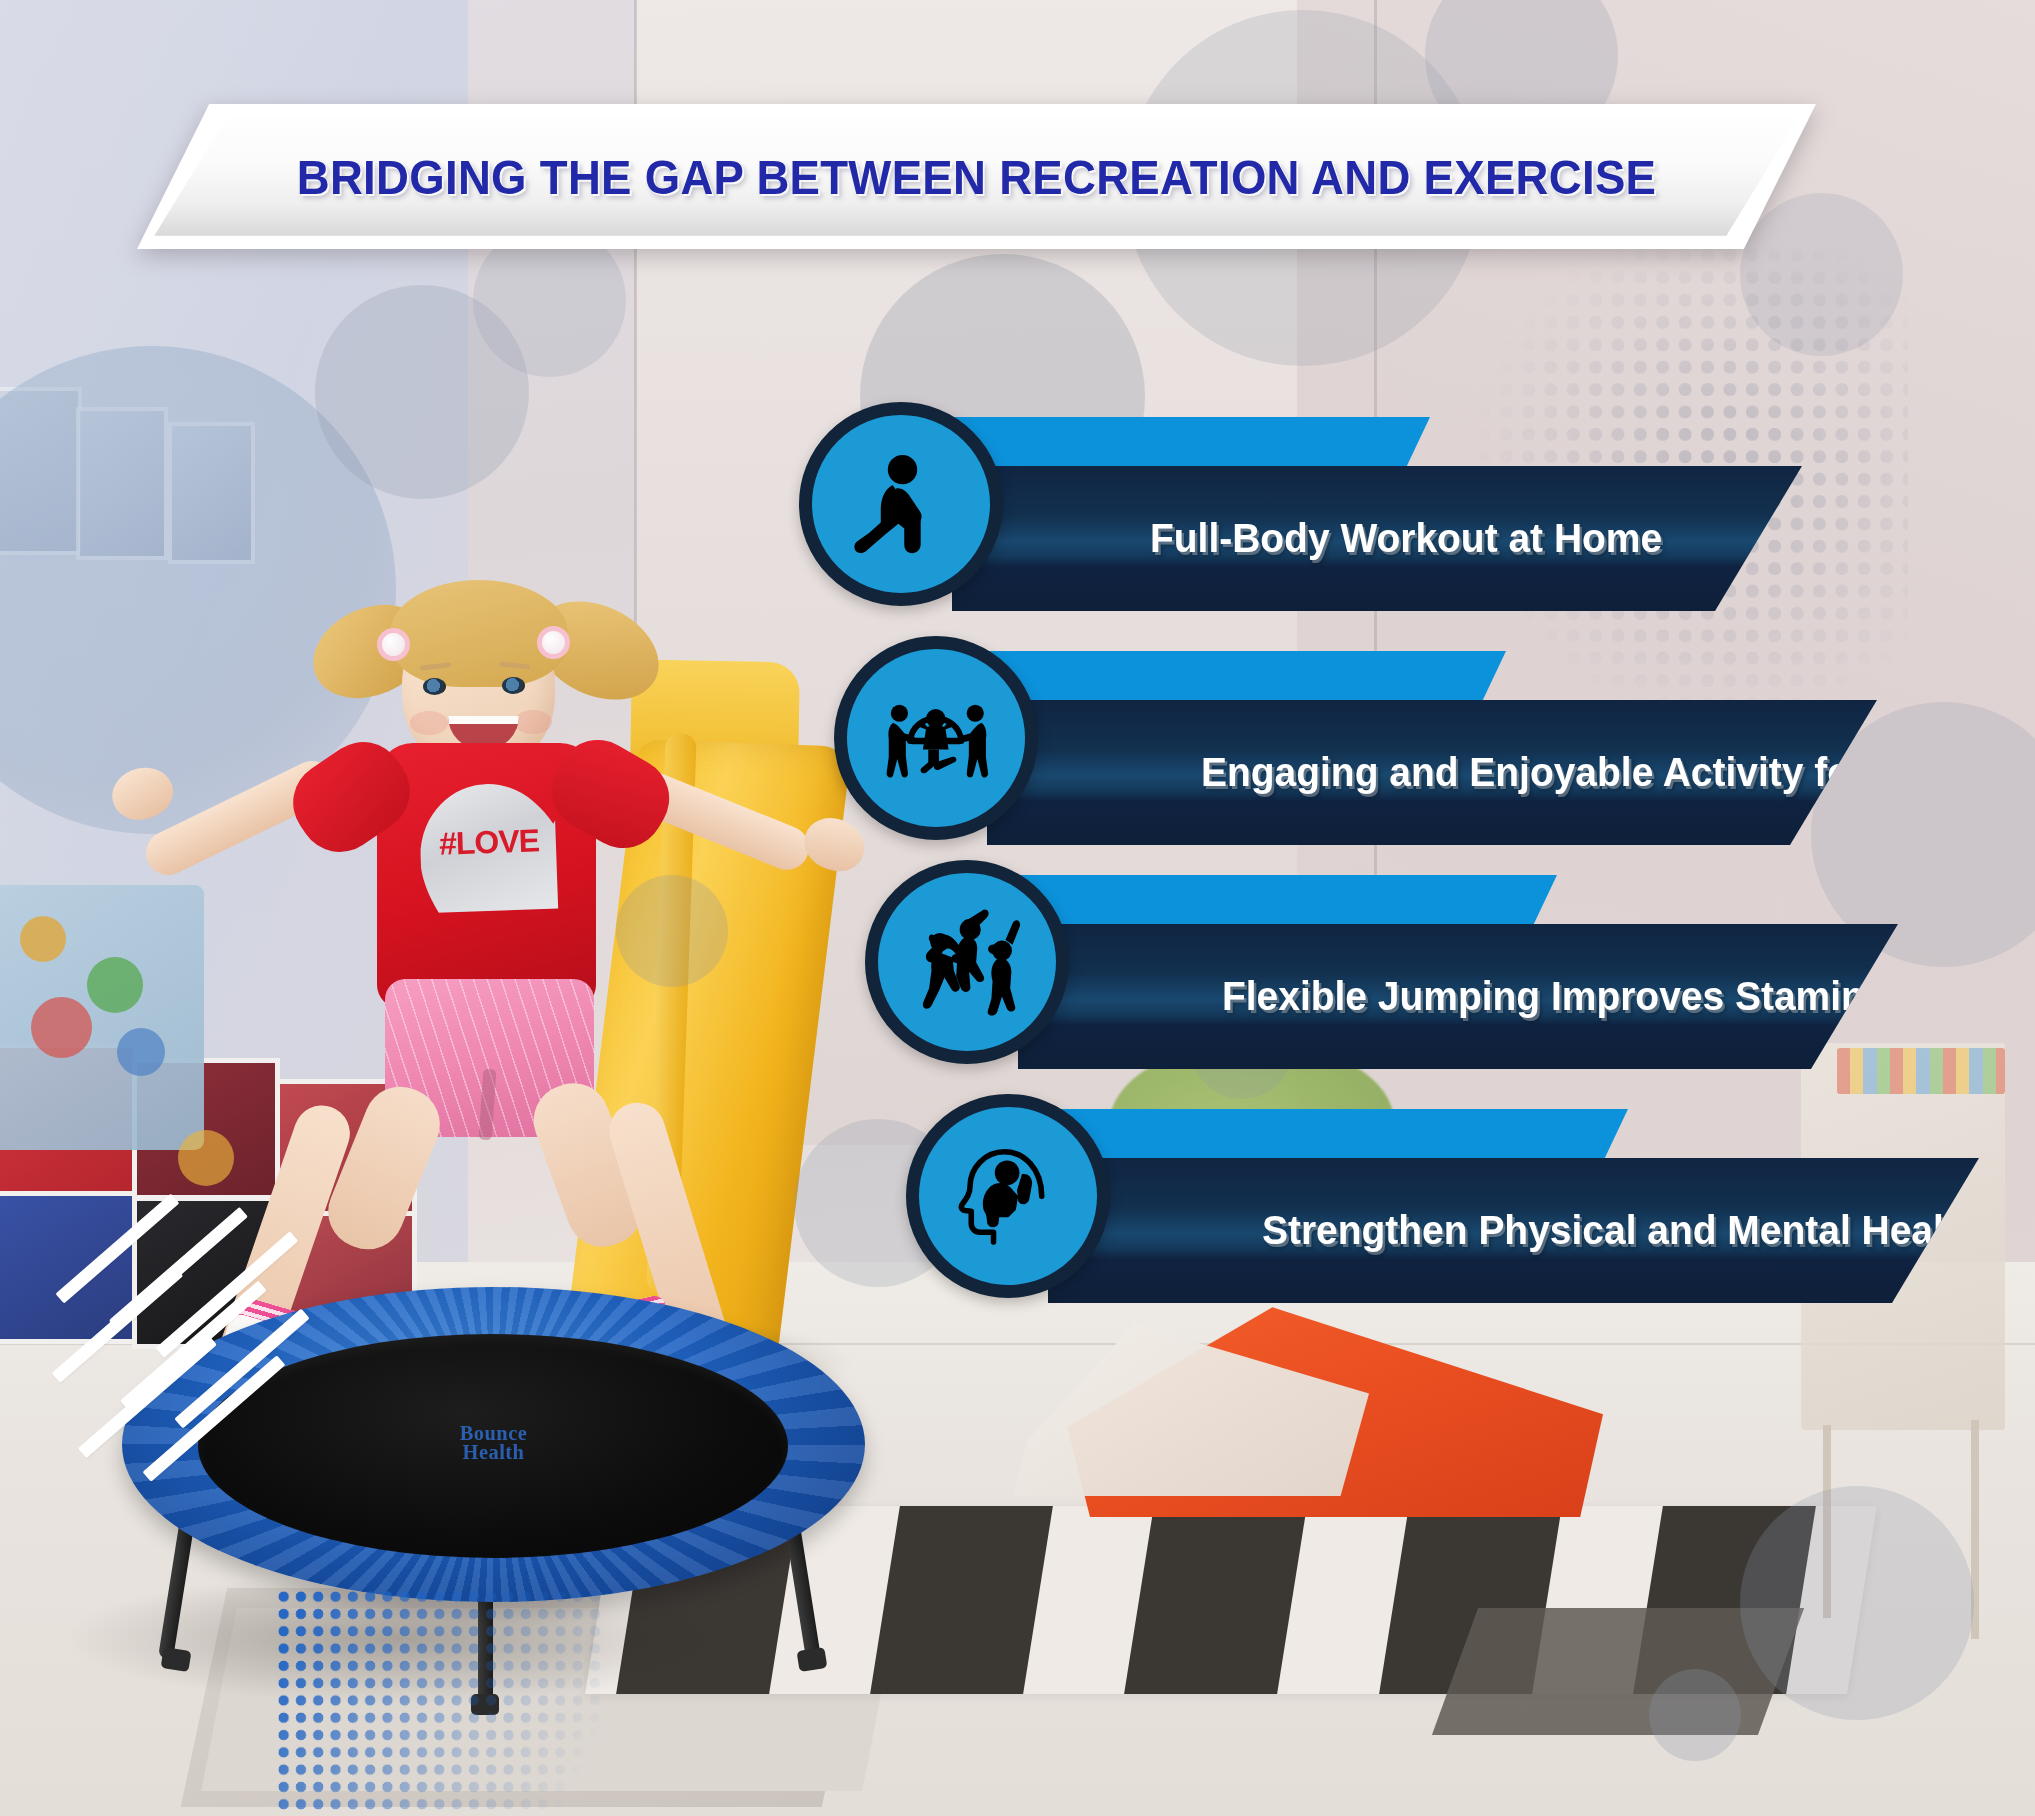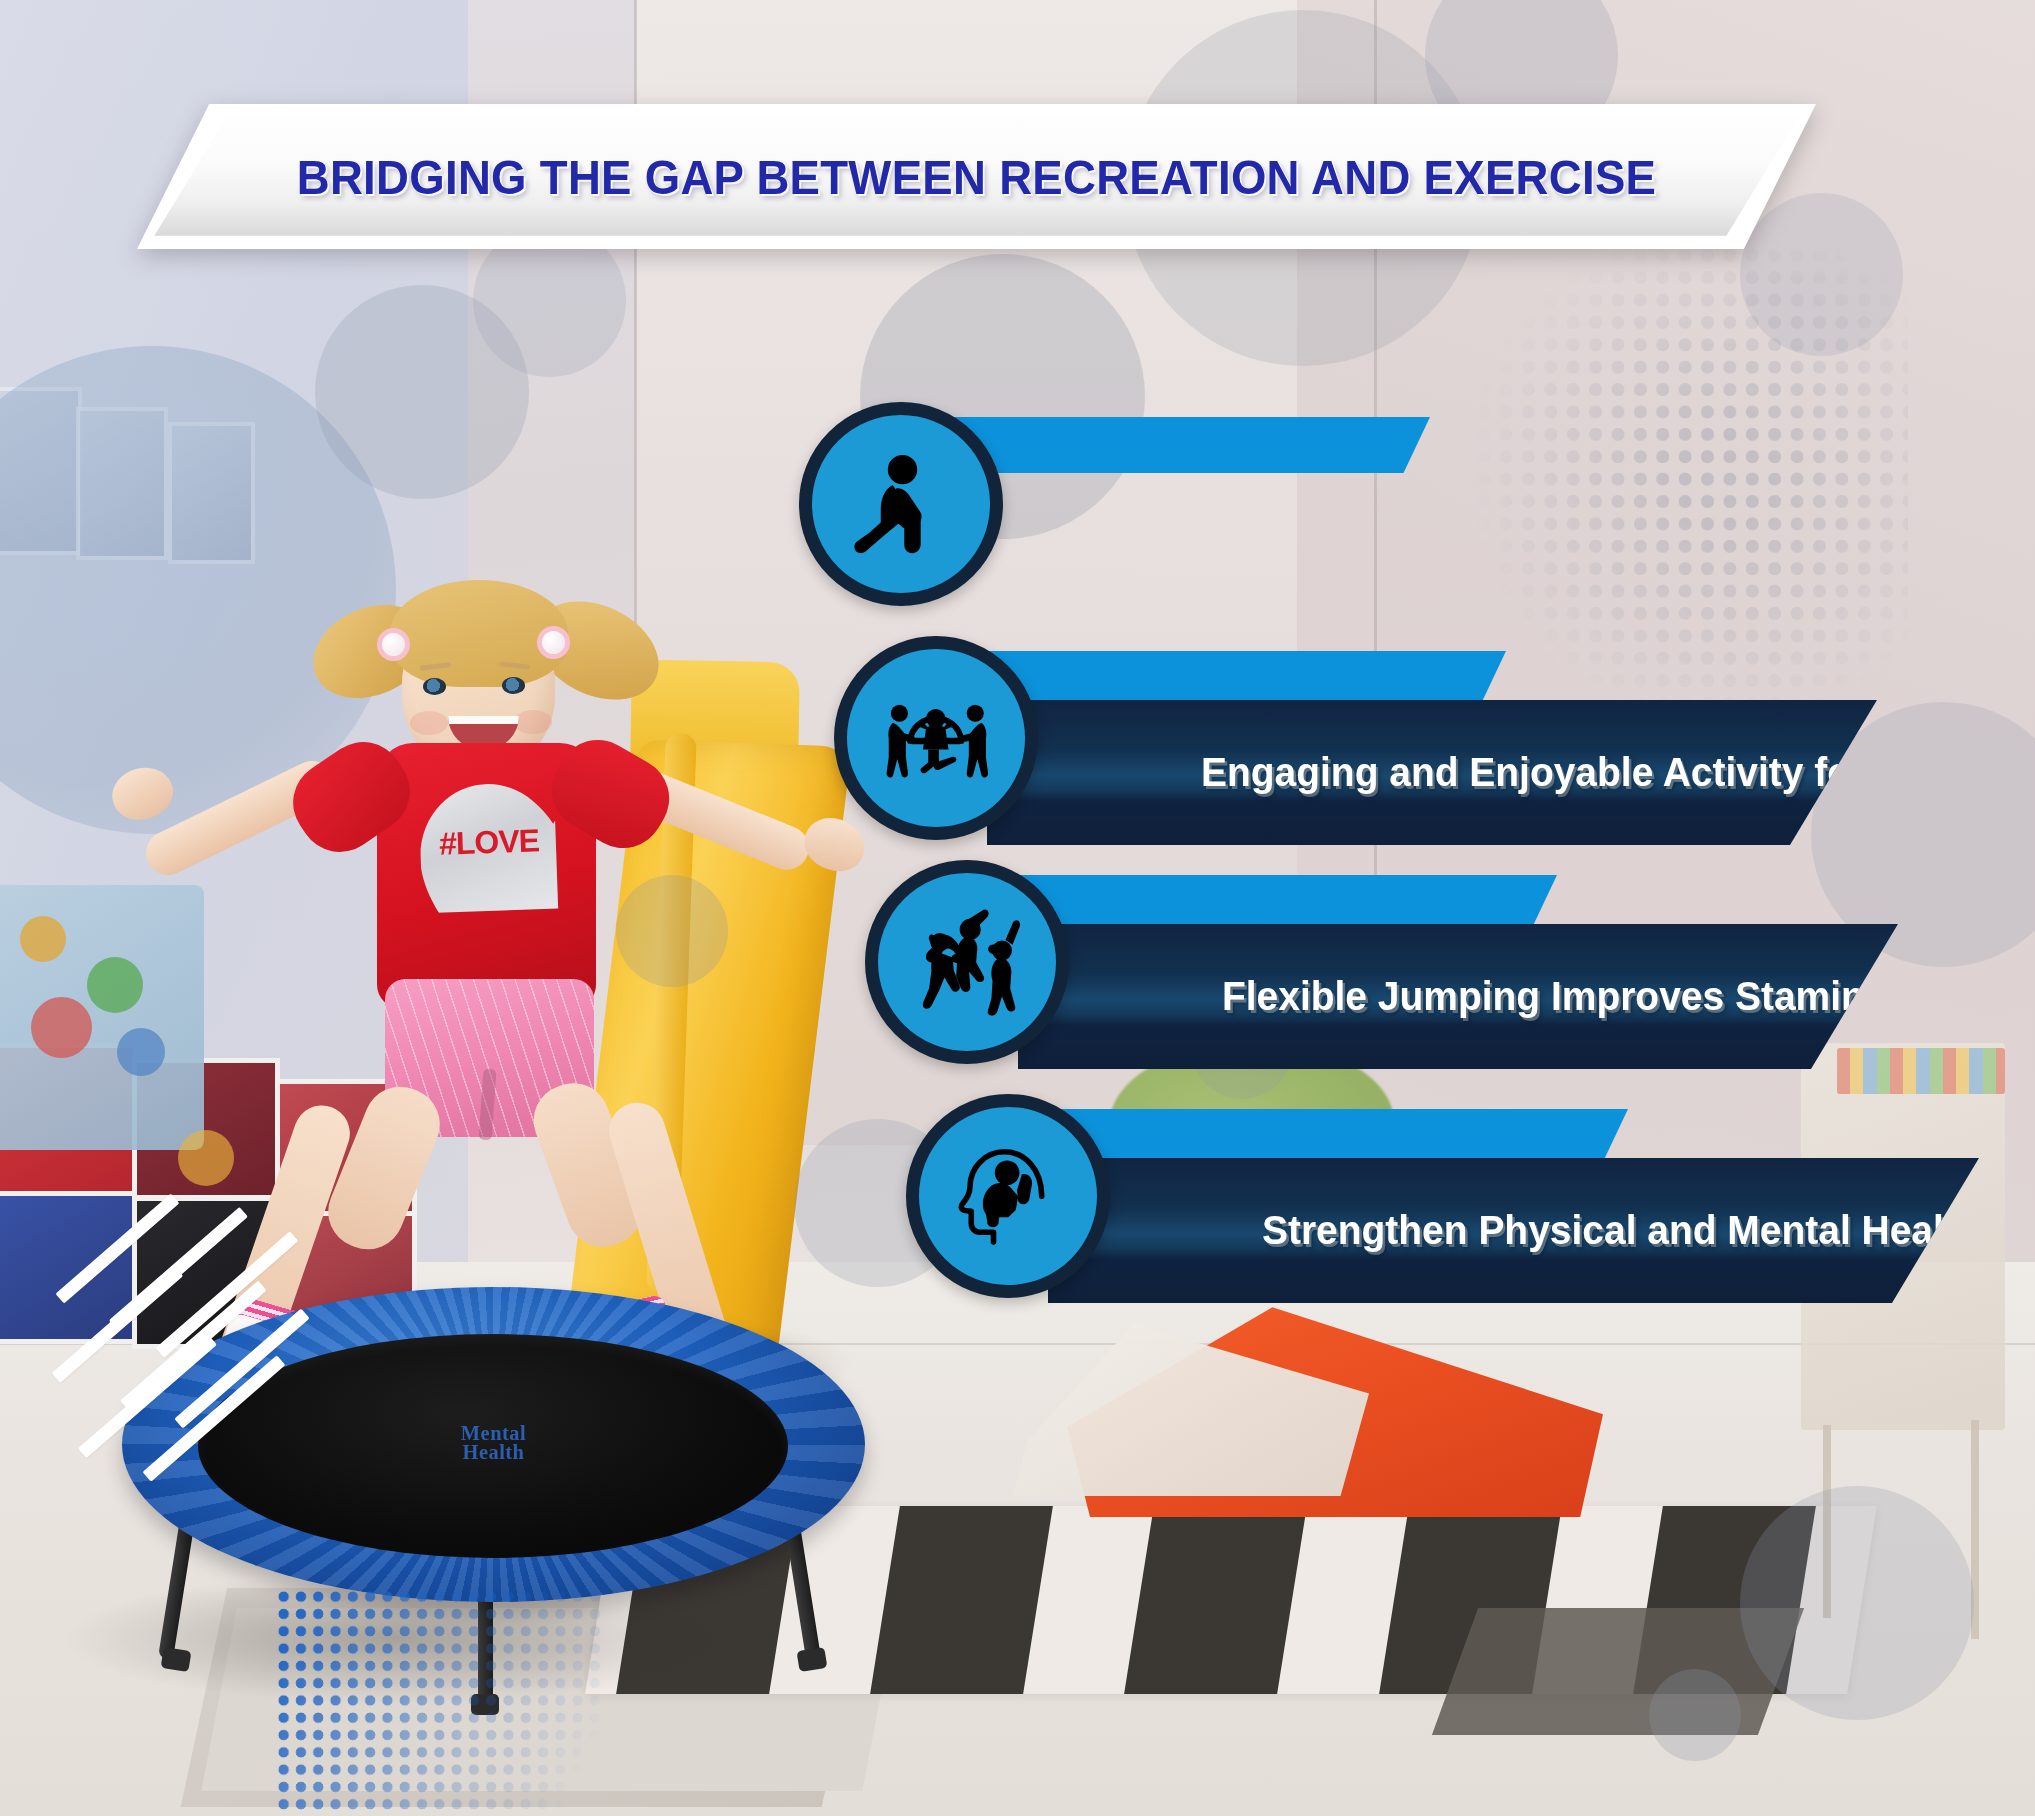--- a/index.html
+++ b/index.html
@@ -501,21 +501,21 @@
     <div class="tramp-leg" style="left:48px;top:219px;height:153px;transform:rotate(9deg);"></div>
     <div class="tramp-foot" style="left:40px;top:362px;transform:rotate(9deg);"></div>
     <div class="tramp-leg" style="left:356px;top:270px;height:148px;"></div>
     <div class="tramp-foot" style="left:349px;top:407px;"></div>
     <div class="tramp-leg" style="left:672px;top:219px;height:153px;transform:rotate(-9deg);"></div>
     <div class="tramp-foot" style="left:676px;top:362px;transform:rotate(-9deg);"></div>
 
     <div class="tramp-pad"></div>
     <div class="tramp-mat"></div>
     <div class="tramp-logo">
-      <span>Mental</span>
+      <span>Bounce</span>
       <span class="l2">Health</span>
     </div>
   </div>
 
   <div class="slashes">
     <div class="slash" style="left:10.2px;top:56px;width:153px;"></div>
     <div class="slash" style="left:61px;top:76px;width:173px;"></div>
     <div class="slash" style="left:107px;top:102px;width:178px;"></div>
     <div class="slash" style="left:5.1px;top:132px;width:163px;"></div>
     <div class="slash" style="left:71px;top:153px;width:183px;"></div>
@@ -526,20 +526,23 @@
   <div class="halftone"></div>
 
   <div class="title-wrap">
     <div class="title-outer"></div>
     <div class="title-inner"></div>
     <div class="title-text">BRIDGING THE GAP BETWEEN RECREATION AND EXERCISE</div>
   </div>
 
   <div class="feature" style="left:952px;top:417px;width:850px;">
     <div class="f-accent" style="width:478px;"></div>
+    <div class="f-band" style="width:850px;padding-left:198px;">
+      <span class="f-label">Full-Body Workout at Home</span>
+    </div>
   </div>
   <div class="f-circle" style="left:799px;top:402px;width:204px;height:204px;">
     <svg viewBox="0 0 200 200" aria-hidden="true">
       <circle class="ico-fill" cx="103" cy="42" r="25"></circle>
       <path class="ico-fill" d="M86 68 C72 76 66 92 66 110 L66 132 L46 150 L26 164 C18 170 20 182 30 184 C36 185 40 182 44 178 L74 152 L96 134 L106 142 L106 170 C106 180 114 186 122 184 C130 182 134 176 134 168 L134 128 C134 118 128 110 120 104 L104 92 Z"></path>
       <path class="ico-fill" d="M92 74 C100 72 110 78 116 88 L132 112 C138 120 136 130 128 134 C120 138 112 134 108 126 L94 104 Z"></path>
     </svg>
   </div>
 
   <div class="feature" style="left:987px;top:651px;width:890px;">

